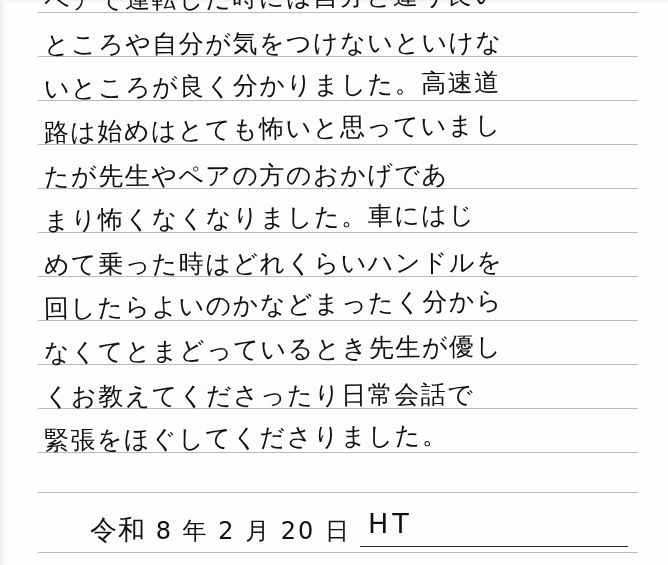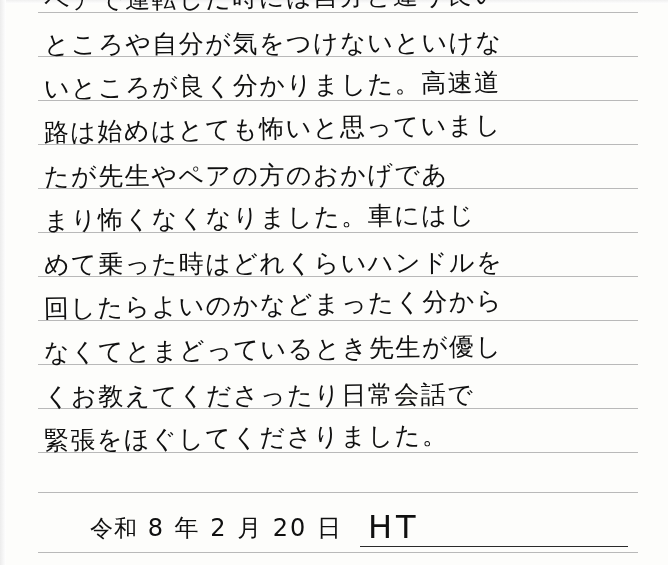--- a/index.html
+++ b/index.html
@@ -78,29 +78,29 @@
     position: absolute;
     left: 52px;
     top: 14px;
     font-size: 24px;
     letter-spacing: 2px;
     white-space: nowrap;
     color: #101010;
   }
 
   .date-era {
-    font-size: 23px;
+    font-size: 27px;
     letter-spacing: 1px;
   }
 
   .signature {
     position: absolute;
     left: 330px;
     top: 10px;
-    font-size: 32px;
+    font-size: 27px;
     letter-spacing: 4px;
     color: #101010;
     font-family: "DejaVu Sans", sans-serif;
   }
 
   .signature-underline {
     position: absolute;
     left: 322px;
     top: 48px;
     width: 268px;

